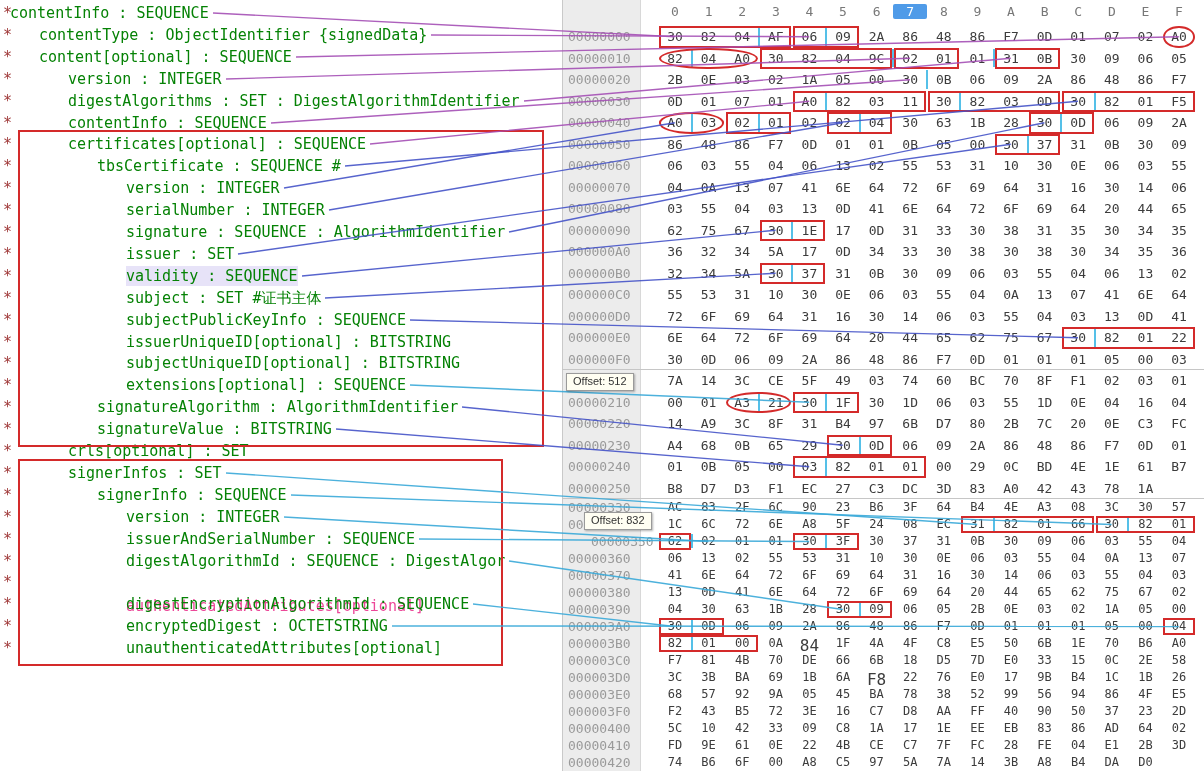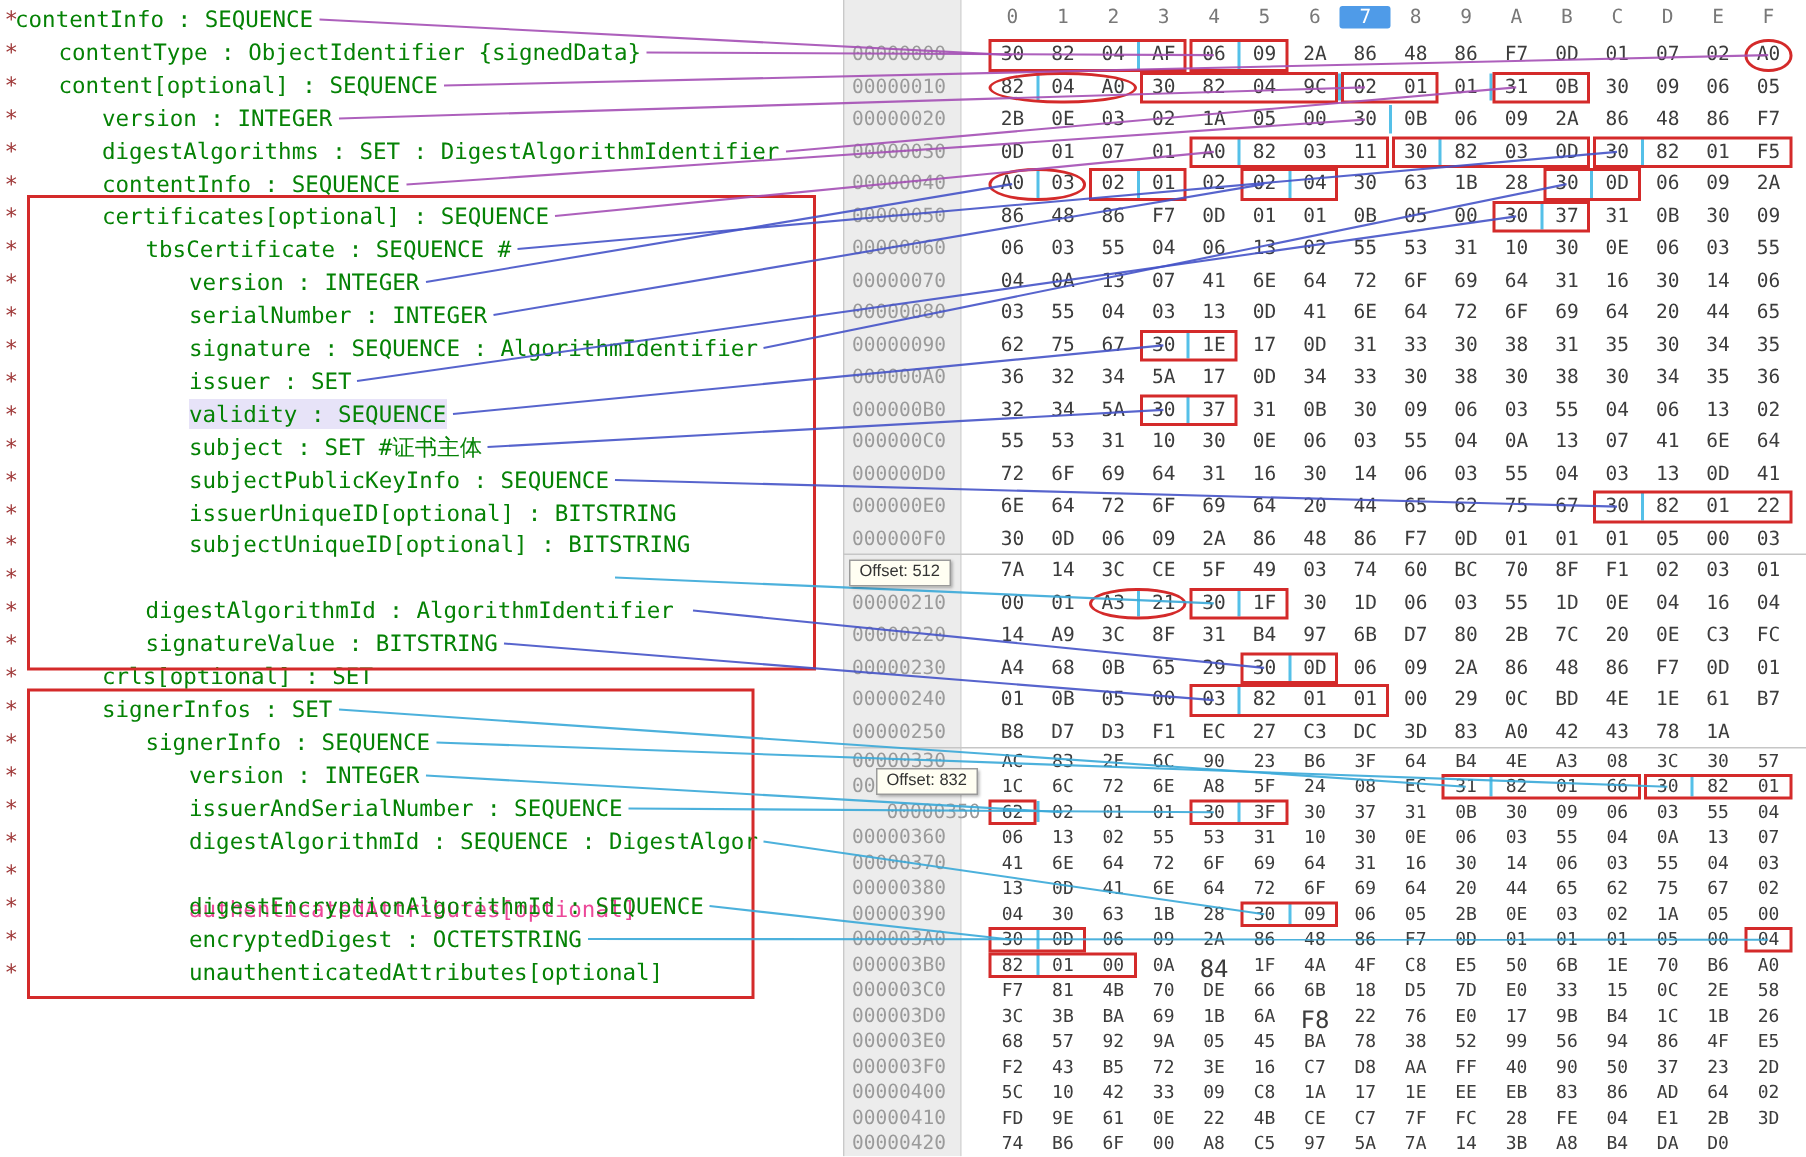--- a/index.html
+++ b/index.html
@@ -60,22 +60,23 @@
       <span class="tree-label" style="left: 126px; top: 265.8px; color: rgb(5, 130, 5); background: rgb(231, 227, 248);">validity : SEQUENCE</span>
       <span class="tree-marker" style="top: 287.7px; color: rgb(160, 58, 58);">*</span>
       <span class="tree-label" style="left: 126px; top: 287.7px; color: rgb(5, 130, 5);">subject : SET #证书主体</span>
       <span class="tree-marker" style="top: 309.6px; color: rgb(160, 58, 58);">*</span>
       <span class="tree-label" style="left: 126px; top: 309.6px; color: rgb(5, 130, 5);">subjectPublicKeyInfo : SEQUENCE</span>
       <span class="tree-marker" style="top: 331.5px; color: rgb(160, 58, 58);">*</span>
       <span class="tree-label" style="left: 126px; top: 331.5px; color: rgb(5, 130, 5);">issuerUniqueID[optional] : BITSTRING</span>
       <span class="tree-marker" style="top: 353.4px; color: rgb(160, 58, 58);">*</span>
       <span class="tree-label" style="left: 126px; top: 353.4px; color: rgb(5, 130, 5);">subjectUniqueID[optional] : BITSTRING</span>
       <span class="tree-marker" style="top: 375.3px; color: rgb(160, 58, 58);">*</span>
+      <span class="tree-label" style="left: 126px; top: 375.3px; color: rgb(5, 130, 5);">extensions[optional] : SEQUENCE</span>
       <span class="tree-marker" style="top: 397.2px; color: rgb(160, 58, 58);">*</span>
-      <span class="tree-label" style="left: 97px; top: 397.2px; color: rgb(5, 130, 5);">digestAlgorithmId : AlgorithmIdentifier</span>
+      <span class="tree-label" style="left: 97px; top: 397.2px; color: rgb(5, 130, 5);">signatureAlgorithm : AlgorithmIdentifier</span>
       <span class="tree-marker" style="top: 419.1px; color: rgb(160, 58, 58);">*</span>
       <span class="tree-label" style="left: 97px; top: 419.1px; color: rgb(5, 130, 5);">signatureValue : BITSTRING</span>
       <span class="tree-marker" style="top: 441px; color: rgb(160, 58, 58);">*</span>
       <span class="tree-label" style="left: 68px; top: 441px; color: rgb(5, 130, 5);">crls[optional] : SET</span>
       <span class="tree-marker" style="top: 462.9px; color: rgb(160, 58, 58);">*</span>
       <span class="tree-label" style="left: 68px; top: 462.9px; color: rgb(5, 130, 5);">signerInfos : SET</span>
       <span class="tree-marker" style="top: 484.8px; color: rgb(160, 58, 58);">*</span>
       <span class="tree-label" style="left: 97px; top: 484.8px; color: rgb(5, 130, 5);">signerInfo : SEQUENCE</span>
       <span class="tree-marker" style="top: 506.7px; color: rgb(160, 58, 58);">*</span>
       <span class="tree-label" style="left: 126px; top: 506.7px; color: rgb(5, 130, 5);">version : INTEGER</span>

